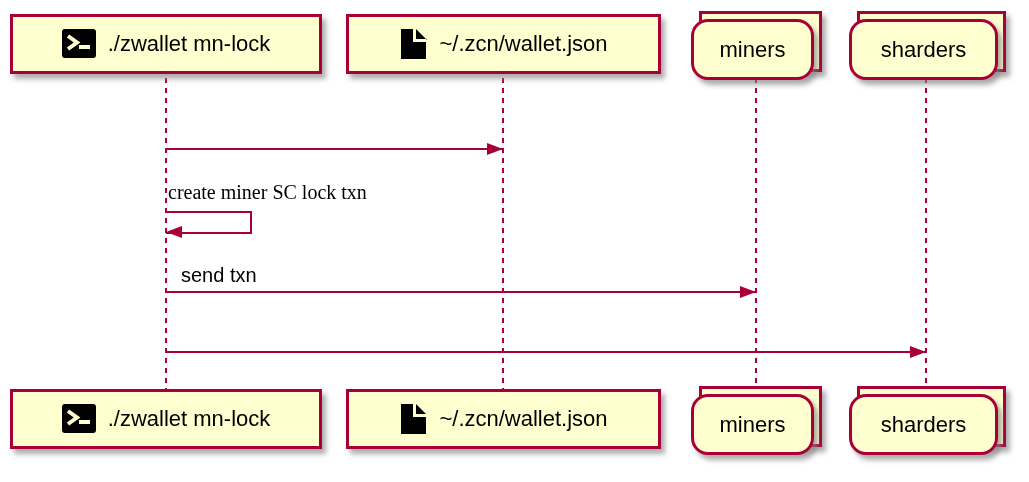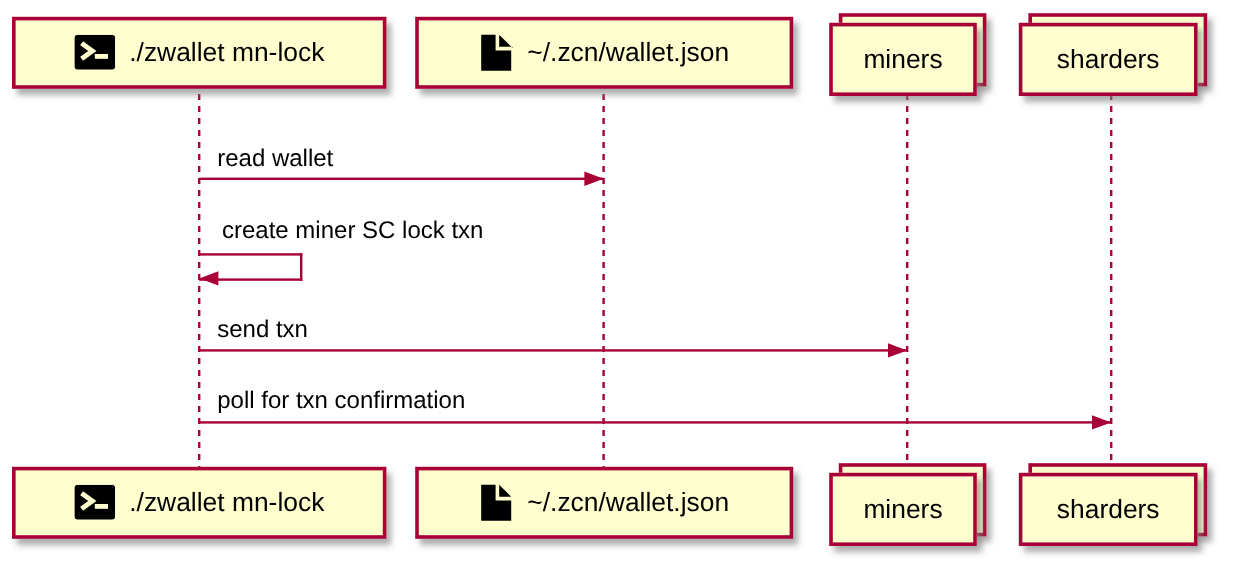--- a/index.html
+++ b/index.html
@@ -36,21 +36,21 @@
     position:absolute;
     background:#FEFECE;
     border:3px solid #A80036;
     box-shadow:4px 5px 5px rgba(130,130,130,0.65);
     box-sizing:border-box;
   }
   .collection .back{left:8px;top:0;}
   .collection .front{
     left:0;top:8px;
     display:flex;align-items:center;justify-content:center;
-    font-size:22px;color:#000;white-space:nowrap;
+    font-size:22px;color:#000;white-space:nowrap;border-radius:17px;
   }
   
   .msg-label{
     position:absolute;
     font-size:20px;color:#000;
     white-space:nowrap;
     z-index:3;
   }
   .msg-line{
     position:absolute;height:2px;background:#A80036;z-index:1;
@@ -114,33 +114,31 @@
     </div>
   </div>
 
   <div class="collection" style="left:849px;top:11px;">
     <div class="back" style="width:149px;height:61px;"></div>
     <div class="front" style="width:149px;height:61px;">
       <span>sharders</span>
     </div>
   </div>
 
-  <span class="msg-label" style="left:181px;top:121px;">read wallet</span>
   <div class="msg-line" style="left:166px;top:148px;width:337px;"></div>
   <div class="arrow-right" style="left:487px;top:143px;"></div>
 
-  <span class="msg-label" style="left:185px;top:181px;">create miner SC lock txn</span>
+  <span class="msg-label" style="left:168px;top:181px;font-family:Liberation Serif, serif;">create miner SC lock txn</span>
   <div class="self-loop" style="left:166px;top:211px;width:86px;height:23px;"></div>
   <div class="arrow-left" style="left:166px;top:226px;"></div>
 
   <span class="msg-label" style="left:181px;top:264px;text-align:center;">send txn</span>
   <div class="msg-line" style="left:166px;top:291px;width:590px;"></div>
   <div class="arrow-right" style="left:740px;top:286px;"></div>
 
-  <span class="msg-label" style="left:181px;top:323px;">poll for txn confirmation</span>
   <div class="msg-line" style="left:166px;top:351px;width:760px;"></div>
   <div class="arrow-right" style="left:910px;top:346px;"></div>
 
   <div class="pbox" style="left:10px;top:389px;width:312px;">
     <span class="icon">
       <svg width="34" height="30" viewBox="0 0 34 30">
         <rect x="0" y="0" width="34" height="29" rx="3" fill="#000000"></rect>
         <path d="M6 7 L15 13.5 L6 20" fill="none" stroke="#FEFECE" stroke-width="4"></path>
         <rect x="17" y="16" width="11" height="4" fill="#FEFECE"></rect>
       </svg>

